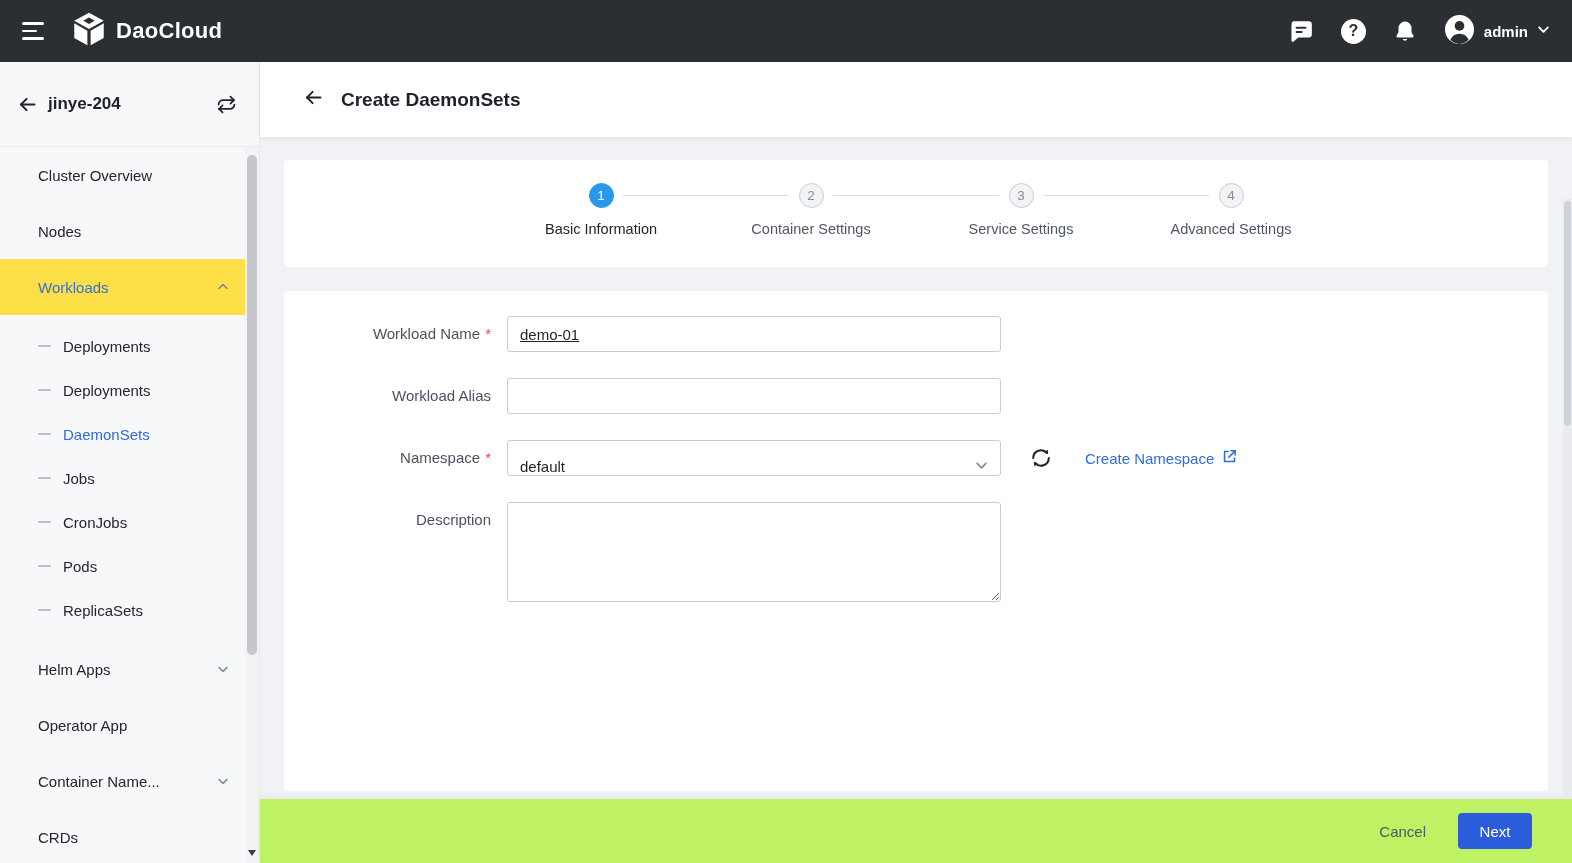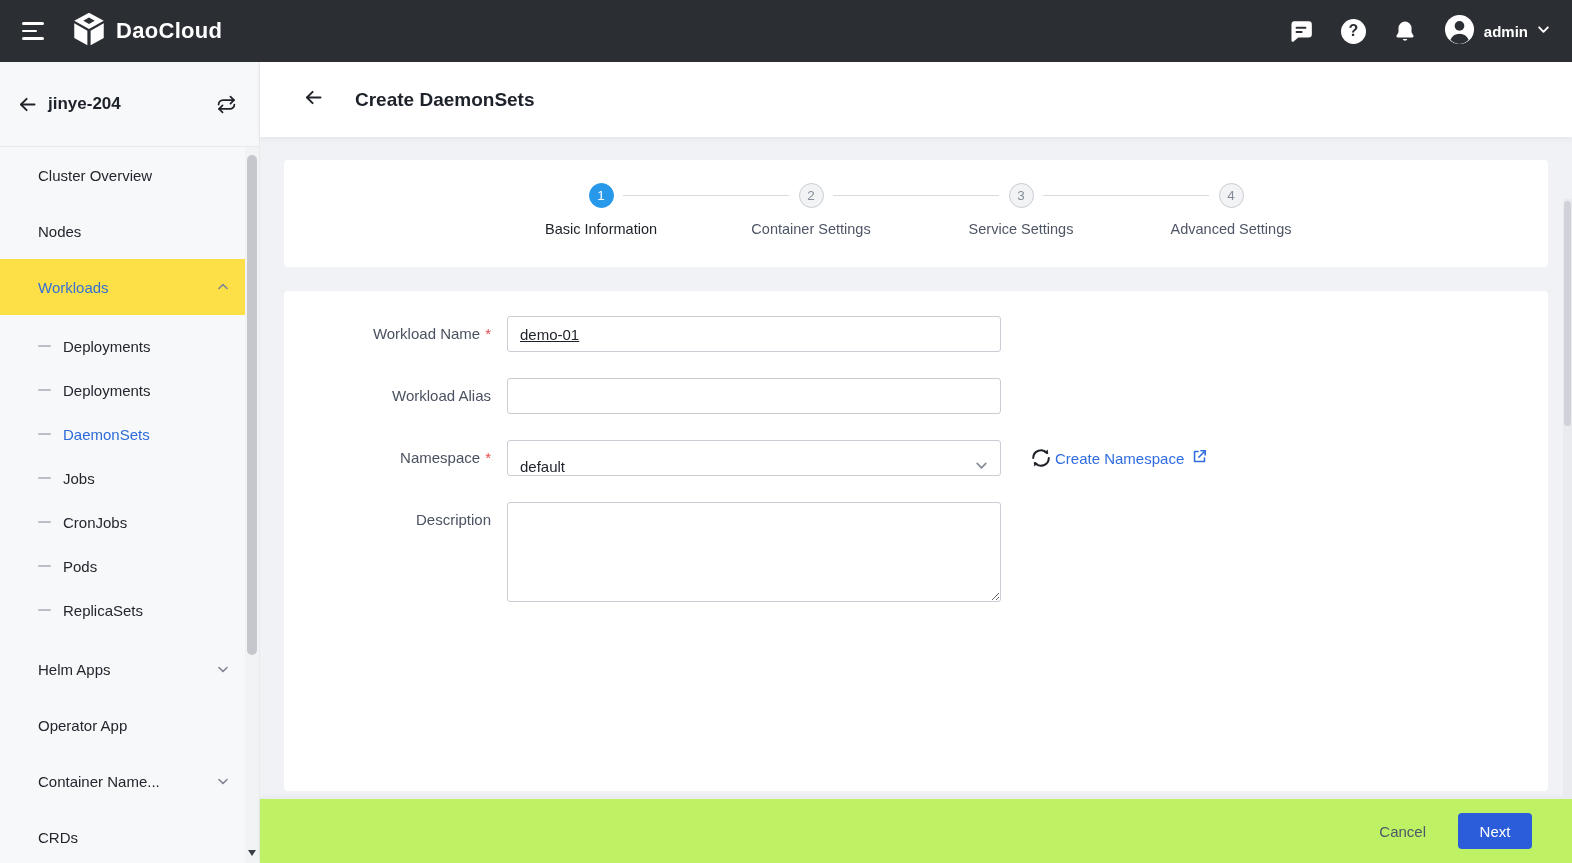--- a/index.html
+++ b/index.html
@@ -59,21 +59,21 @@
     border-left:4.5px solid transparent; border-right:4.5px solid transparent; border-top:6px solid #3a3f45;
   }
 
   
   .main { position:absolute; left:260px; top:62px; right:0; bottom:0; }
   .page-header {
     position:absolute; top:0; left:0; right:0; height:75px; background:#fff;
     display:flex; align-items:center; padding-left:43px;
     box-shadow:0 2px 6px rgba(0,0,0,.06); z-index:5;
   }
-  .page-title { font-size:19px; font-weight:700; color:#1d2129; margin-left:31px; }
+  .page-title { font-size:19px; font-weight:700; color:#1d2129; margin-left:17px; }
 
   .content { position:absolute; top:75px; left:0; right:0; bottom:64px; background:#f0f2f5; overflow:hidden; }
   .card { background:#fff; border-radius:4px; margin:0 24px; }
   .stepper-card { margin-top:23px; height:107px; }
   .form-card { margin-top:24px; height:500px; padding-top:25px; }
 
   
   .steps { display:flex; justify-content:center; padding-top:23px; }
   .step { width:210px; display:flex; flex-direction:column; align-items:center; position:relative; cursor:pointer; }
   .step-circle {
@@ -99,21 +99,21 @@
   }
   .select-box {
     width:494px; height:36px; border:1px solid #c9cdd4; border-radius:3px;
     display:flex; align-items:flex-end; justify-content:space-between; padding:0 12px;
     font-size:15px; color:#1d2129; background:#fff; cursor:pointer;
   }
   textarea.desc {
     width:494px; height:100px; border:1px solid #c9cdd4; border-radius:3px; padding:8px 12px;
     font-size:15px; font-family:inherit; color:#1d2129; outline:none;
   }
-  .ns-extra { display:flex; align-items:center; margin-left:29px; gap:3px; height:36px; }
+  .ns-extra { display:flex; align-items:center; margin-left:29px; gap:33px; height:36px; }
   .refresh-btn { display:flex; align-items:center; cursor:pointer; }
   .ns-link { display:flex; align-items:center; gap:7px; color:#2f6cde; font-size:15px; cursor:pointer; }
 
   
   .footer {
     position:absolute; left:0; right:0; bottom:0; height:64px; background:#bef264;
     display:flex; align-items:center; justify-content:flex-end; padding-right:40px;
     box-shadow:0 -2px 6px rgba(0,0,0,.05); z-index:5;
   }
   .cancel-btn { font-size:15px; color:#4e5969; background:none; border:none; margin-right:32px; cursor:pointer; font-family:inherit; }

